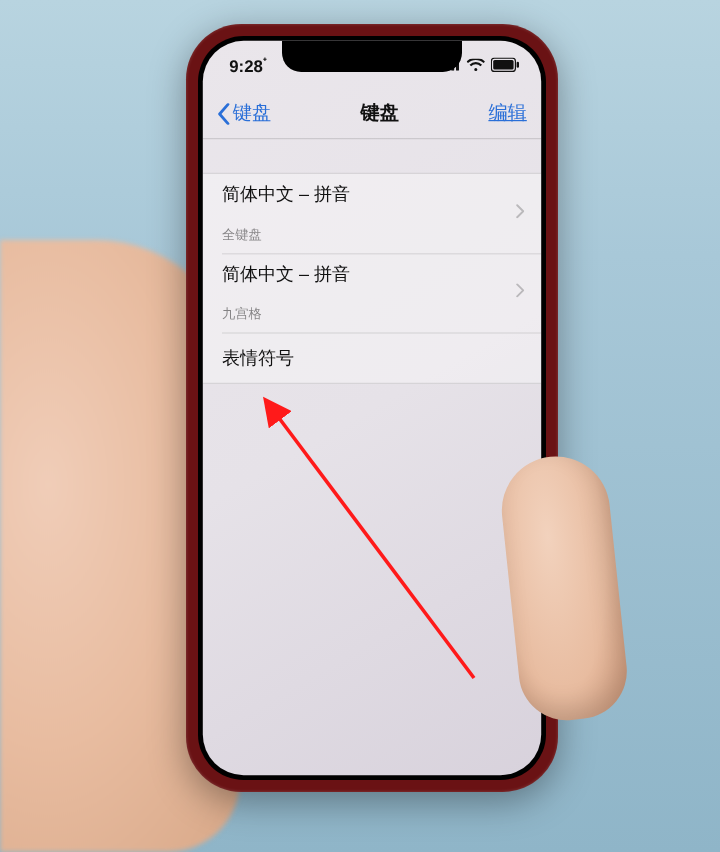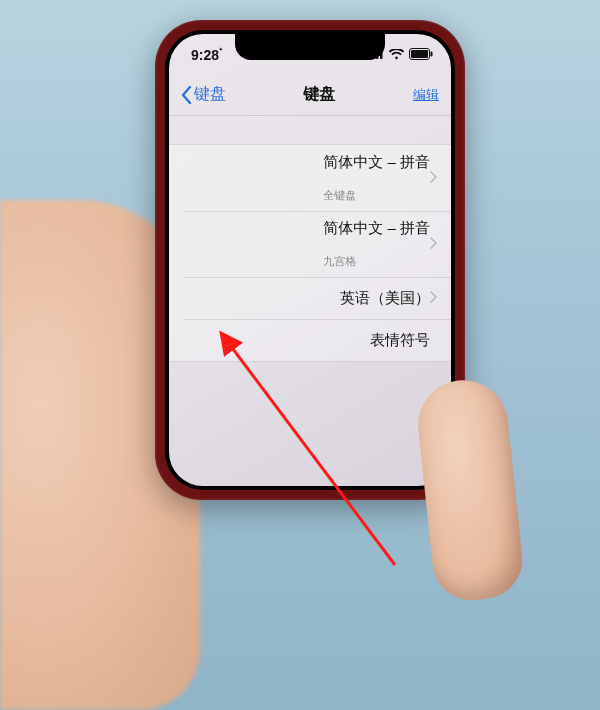--- a/index.html
+++ b/index.html
@@ -30,21 +30,21 @@
       border-radius: 50px 50px 44px 44px;
       transform: rotate(-6deg);
       z-index: 6;
       box-shadow: inset -6px -10px 20px rgba(0,0,0,0.15);
     }
     .phone {
       position: absolute;
       left: 155px;
       top: 20px;
       width: 310px;
-      height: 480px;
+      height: 640px;
       background: #6a1214;
       border-radius: 46px;
       box-shadow: 0 8px 30px rgba(0,0,0,0.35), inset 0 0 3px rgba(255,255,255,0.2);
       z-index: 2;
       padding: 10px;
     }
     .bezel {
       width: 100%;
       height: 100%;
       background: #000;
@@ -93,26 +93,26 @@
       border-bottom: 1px solid rgba(0,0,0,0.12);
     }
     .nav-back {
       display: flex;
       align-items: center;
       color: #2a6fd8;
       font-size: 16px;
       gap: 2px;
     }
     .nav-title { font-size: 16px; font-weight: 600; color: #111; }
-    .nav-edit { color: #2a6fd8; font-size: 13px; text-decoration: underline; }
+    .nav-edit { color: #2a6fd8; font-size: 16px; text-decoration: underline; }
     .list-group { margin-top: 28px; background: rgba(255,255,255,0.35); border-top: 1px solid rgba(0,0,0,0.1); border-bottom: 1px solid rgba(0,0,0,0.1); }
     .list-group.second { margin-top: 30px; }
     .list-item {
       display: flex;
-      justify-content: flex-end;
+      justify-content: space-between;
       align-items: center;
       padding: 8px 14px 8px 16px;
       min-height: 42px;
       position: relative;
     }
     .list-item + .list-item::before {
       content: "";
       position: absolute;
       left: 16px; right: 0; top: 0;
       height: 1px;
@@ -183,28 +183,20 @@
         </div>
         <div class="list-item">
           <div class="item-texts">
             <span class="item-title">简体中文 – 拼音</span>
             <span class="item-sub">九宫格</span>
           </div>
           <span class="chevron"><svg width="7" height="12" viewBox="0 0 7 12">
                 <path d="M1 1 L6 6 L1 11" stroke="currentColor" stroke-width="1.6" fill="none" stroke-linecap="round" stroke-linejoin="round"></path>
               </svg></span>
         </div>
-        <div class="list-item">
-          <div class="item-texts">
-            <span class="item-title">英语（美国）</span>
-          </div>
-          <span class="chevron"><svg width="7" height="12" viewBox="0 0 7 12">
-                <path d="M1 1 L6 6 L1 11" stroke="currentColor" stroke-width="1.6" fill="none" stroke-linecap="round" stroke-linejoin="round"></path>
-              </svg></span>
-        </div>
         <div class="list-item no-chevron">
           <div class="item-texts">
             <span class="item-title">表情符号</span>
           </div>
           <span class="chevron"><svg width="7" height="12" viewBox="0 0 7 12">
                 <path d="M1 1 L6 6 L1 11" stroke="currentColor" stroke-width="1.6" fill="none" stroke-linecap="round" stroke-linejoin="round"></path>
               </svg></span>
         </div>
       </div>
 

